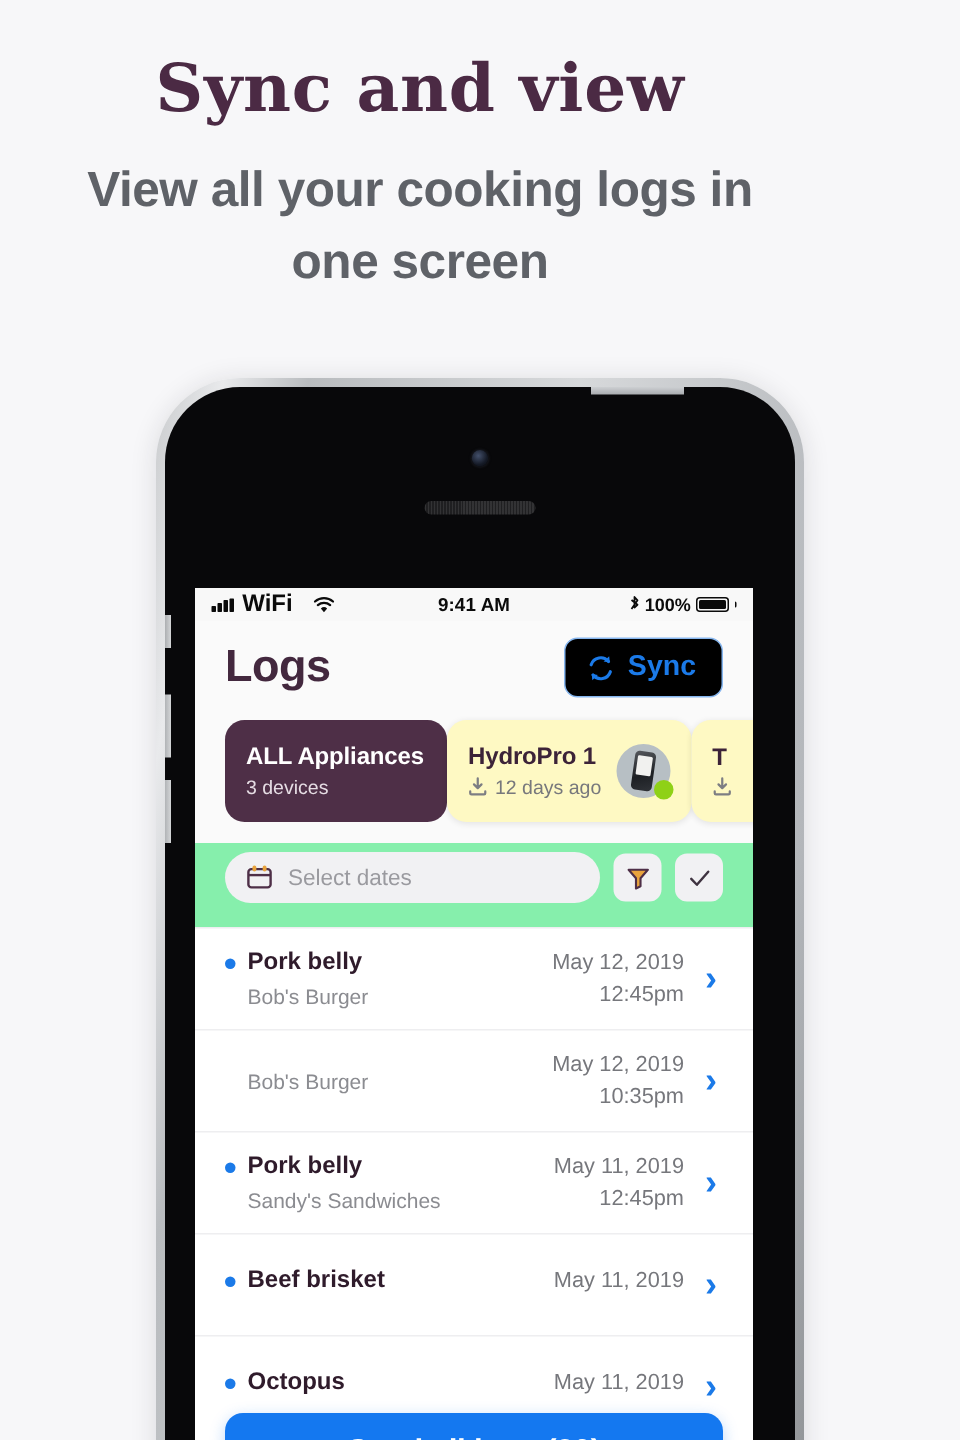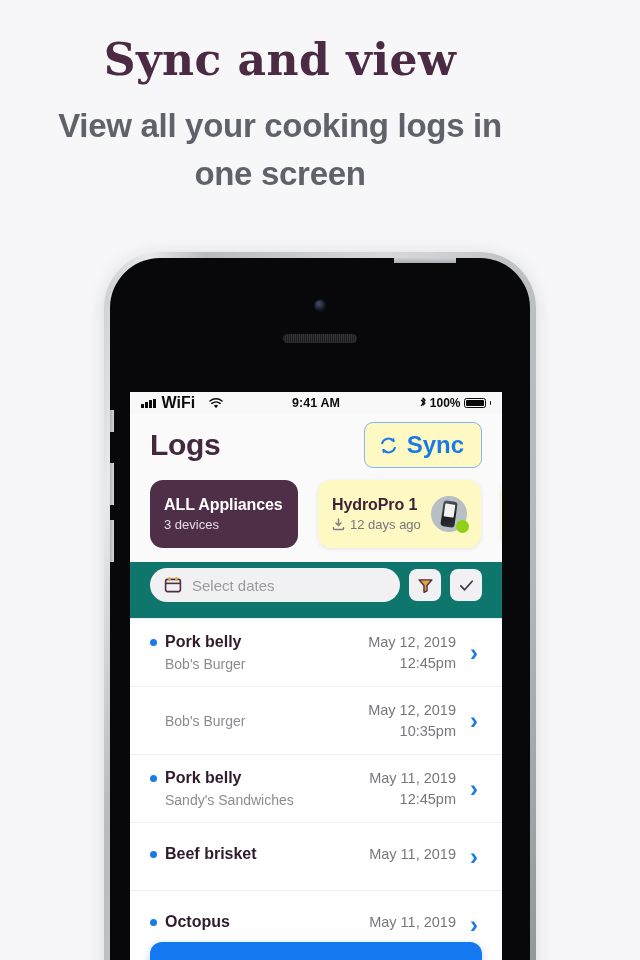--- a/index.html
+++ b/index.html
@@ -174,32 +174,32 @@
     color: #43283e;
     letter-spacing: -0.3px;
   }
   .sync-btn {
     display: flex;
     align-items: center;
     gap: 8px;
     border: 1.6px solid #86b6ef;
     border-radius: 9px;
     padding: 8px 17px 8px 13px;
-    background: #fef9c3;
+    background: #000000;
     color: #1b7ae8;
-    font-size: 24px;
+    font-size: 19px;
     font-weight: 700;
     cursor: pointer;
   }
 
   
   .device-strip {
     background: #fafafa;
     display: flex;
-    gap: 20px;
+    gap: 0;
     padding: 4px 0 14px 20px;
     overflow: hidden;
   }
   .device-card {
     background: #fef9c3;
     border-radius: 13px;
     box-shadow: 0 1px 4px rgba(0,0,0,0.09);
     padding: 13px 14px;
     box-sizing: border-box;
     min-width: 152px;
@@ -248,21 +248,21 @@
     position: absolute;
     right: -2px; bottom: -1px;
     width: 13px; height: 13px;
     border-radius: 50%;
     background: #8fd117;
   }
   .device-card.cut { min-width: 80px; }
 
   
   .filter-bar {
-    background: #0f766e;
+    background: #86efac;
     display: flex;
     align-items: center;
     gap: 9px;
     padding: 6px 20px 16px 20px;
     box-sizing: border-box;
   }
   .date-field {
     flex: 1;
     height: 34px;
     border-radius: 18px;

